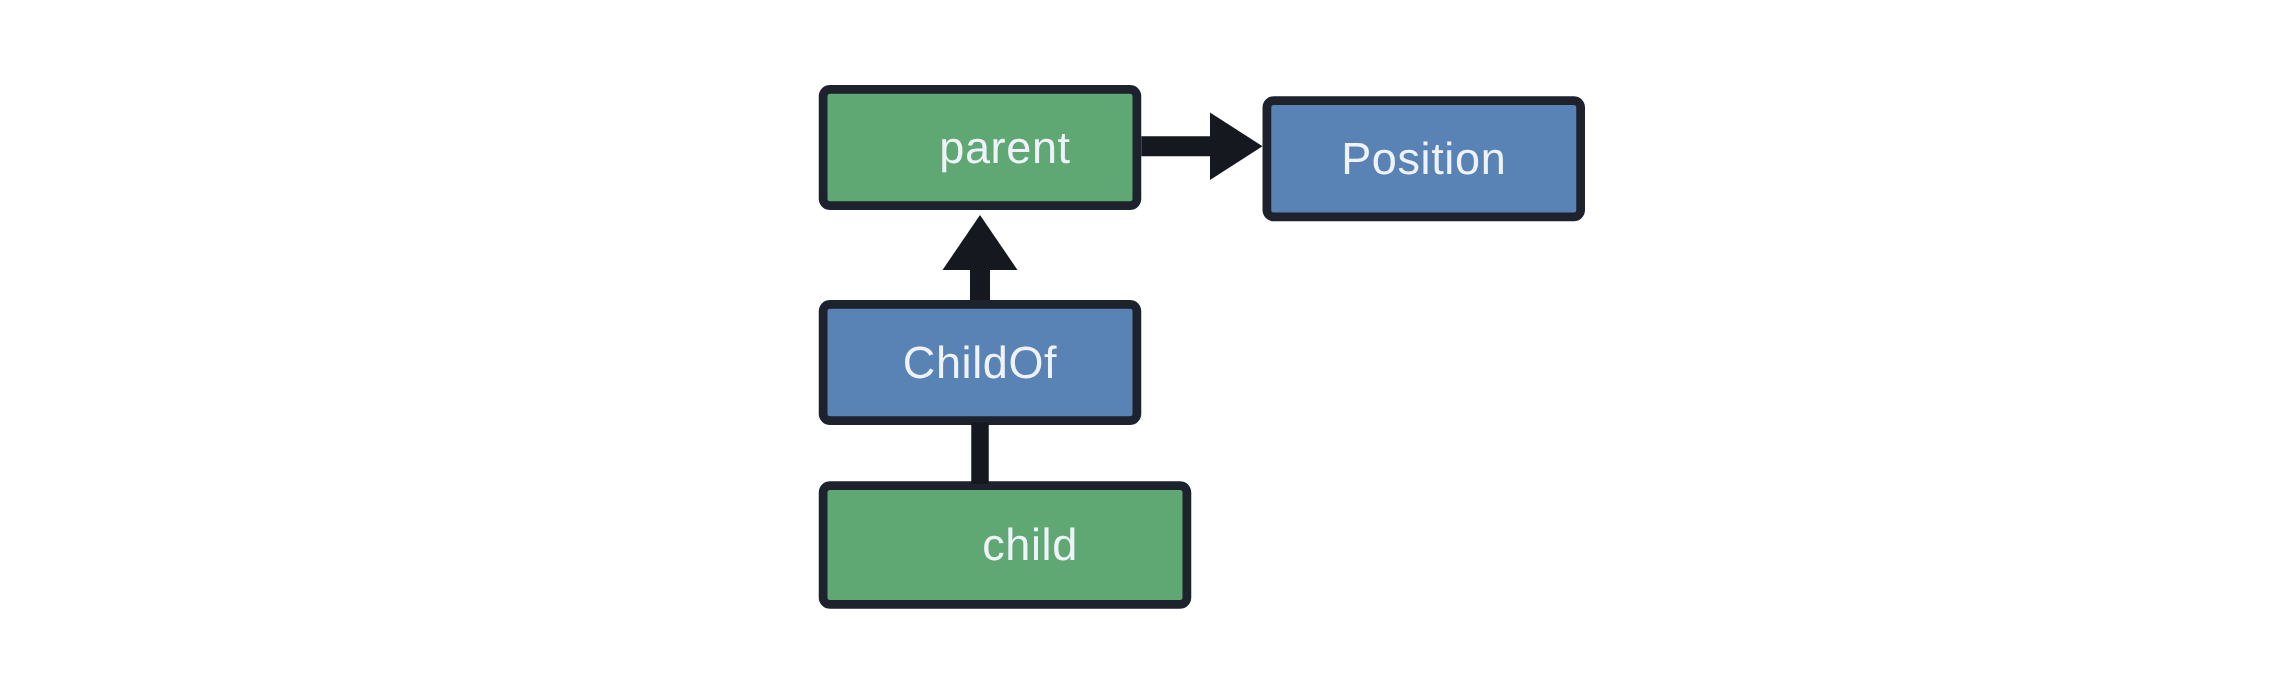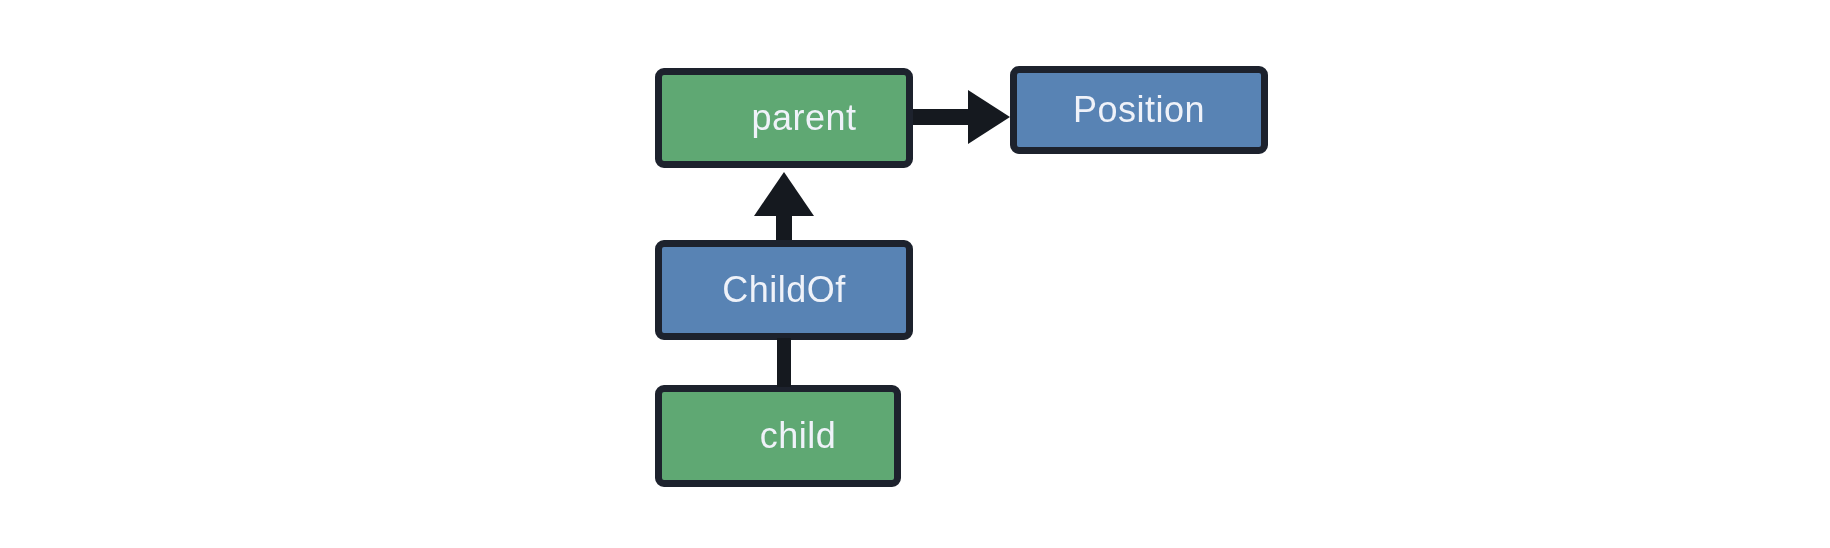--- a/index.html
+++ b/index.html
@@ -30,23 +30,23 @@
     font-size:36px;
     font-weight:400;
     color:var(--text);
     letter-spacing:0.5px;
     user-select:none;
   }
   .node--entity{background:var(--green);padding-left:40px;}
   .node--component{background:var(--blue);}
 
   .node-parent  {left:655px;  top:68px;  width:258px; height:100px;}
-  .node-position{left:1010px; top:66px;  width:258px; height:88px;}
+  .node-position{left:1010px; top:77px;  width:258px; height:100px;}
   .node-childof {left:655px;  top:240px; width:258px; height:100px;}
-  .node-child   {left:655px;  top:385px; width:246px; height:102px;}
+  .node-child   {left:655px;  top:385px; width:298px; height:102px;}
 
   .edge{position:absolute;}
   .edge-shaft{background:var(--arrow);}
   .tri{width:0;height:0;}
 
   
   .h-shaft{left:913px; top:109px; width:57px; height:16px;}
   .h-head{
     left:968px; top:90px;
     border-top:27px solid transparent;

